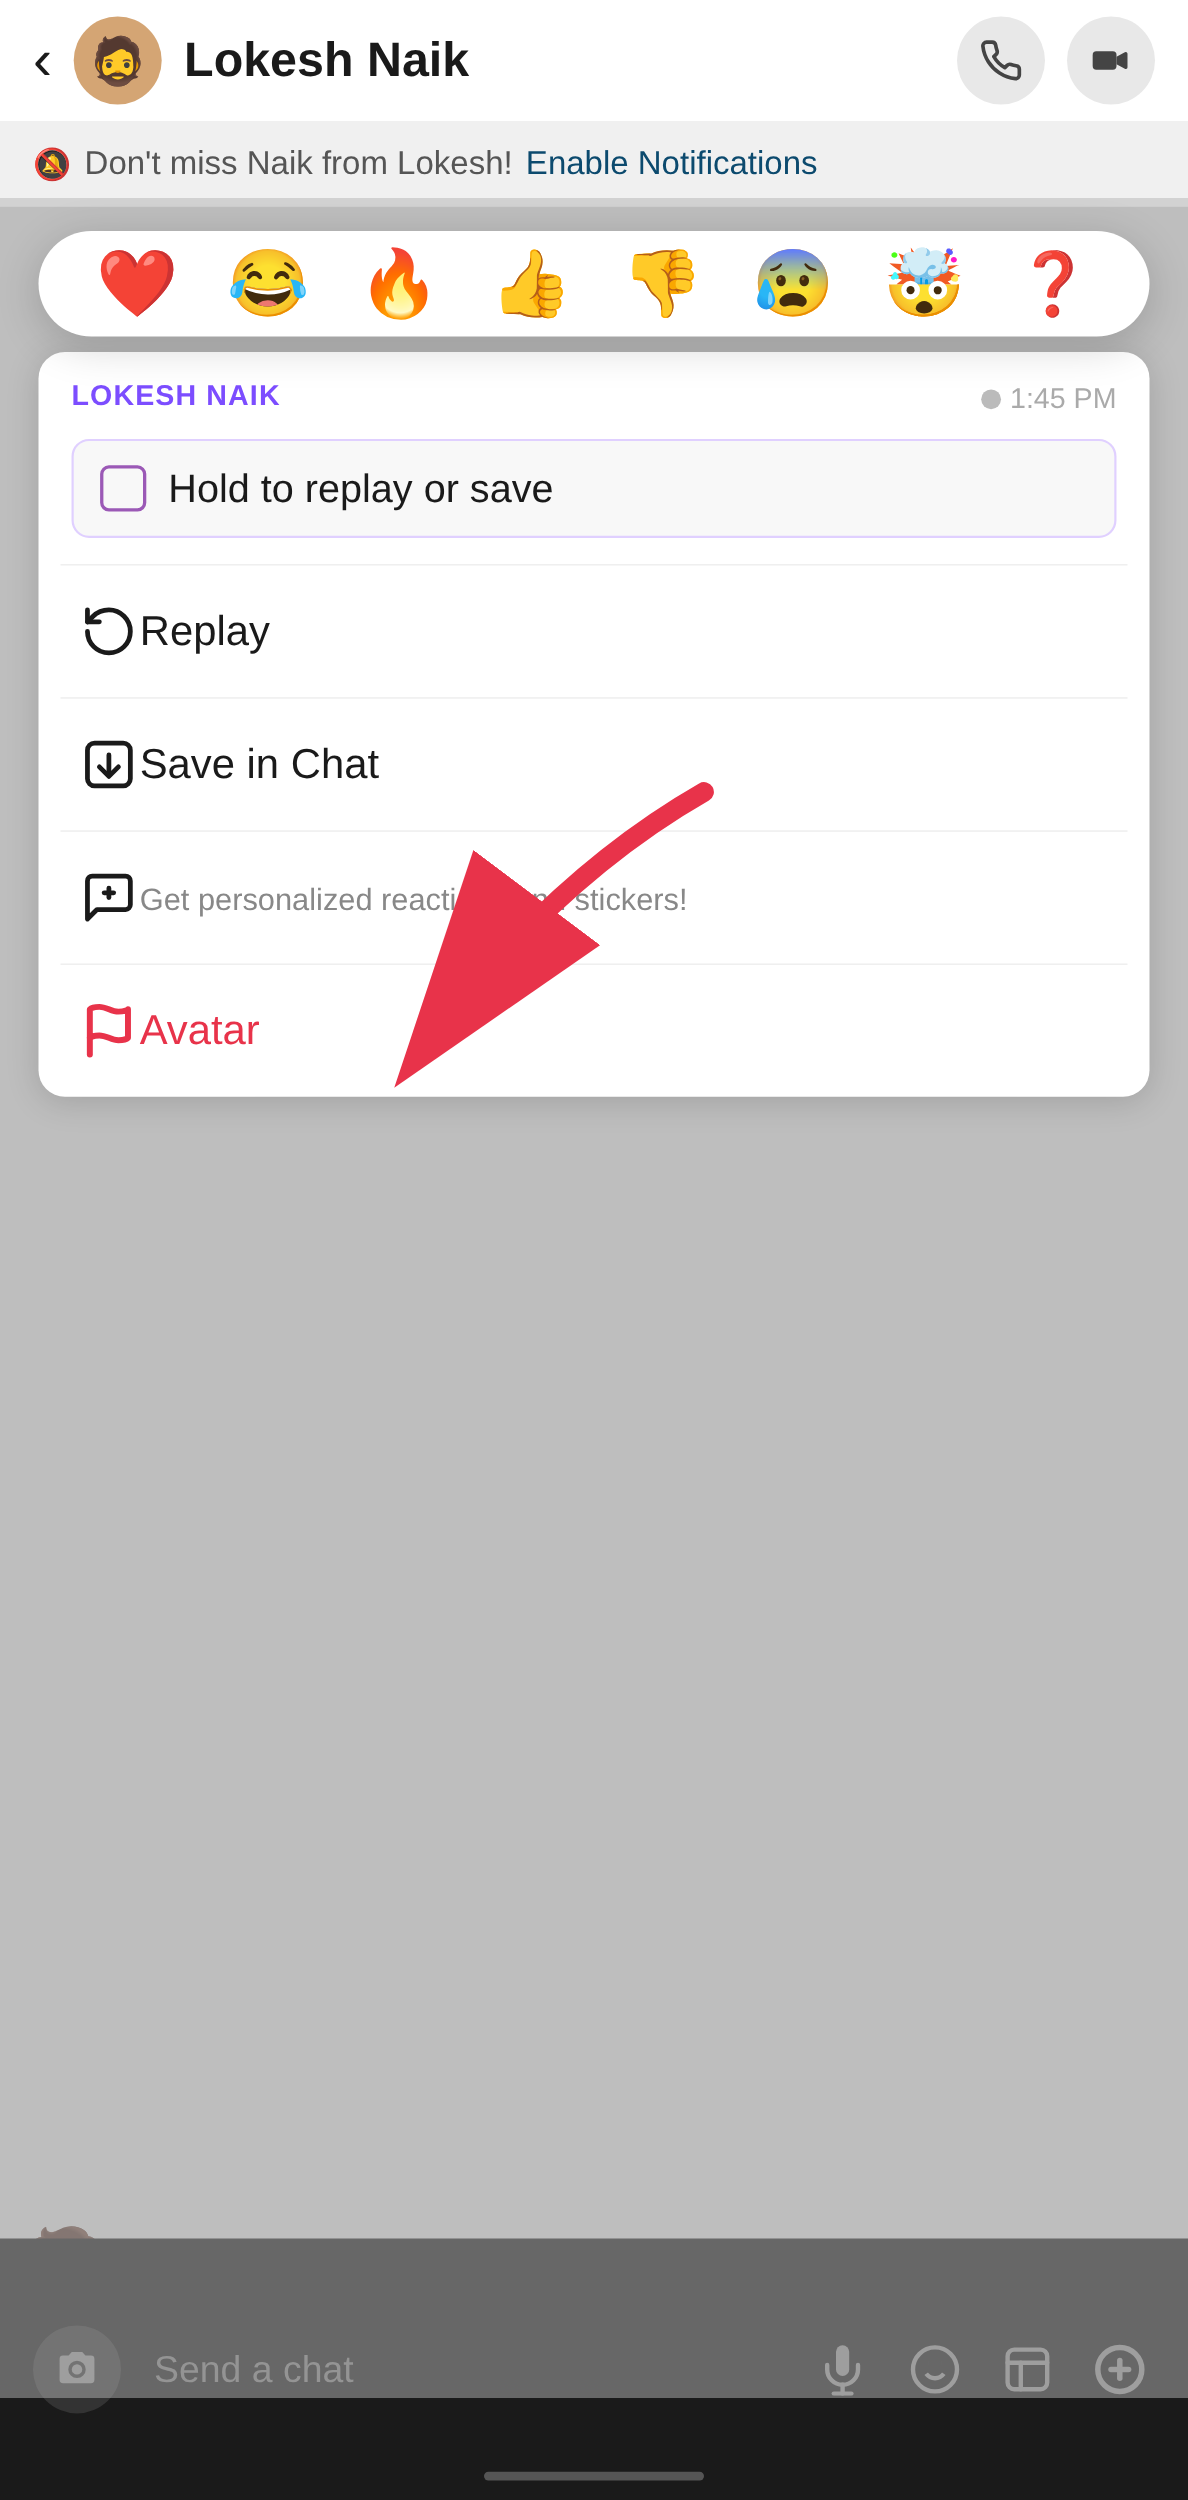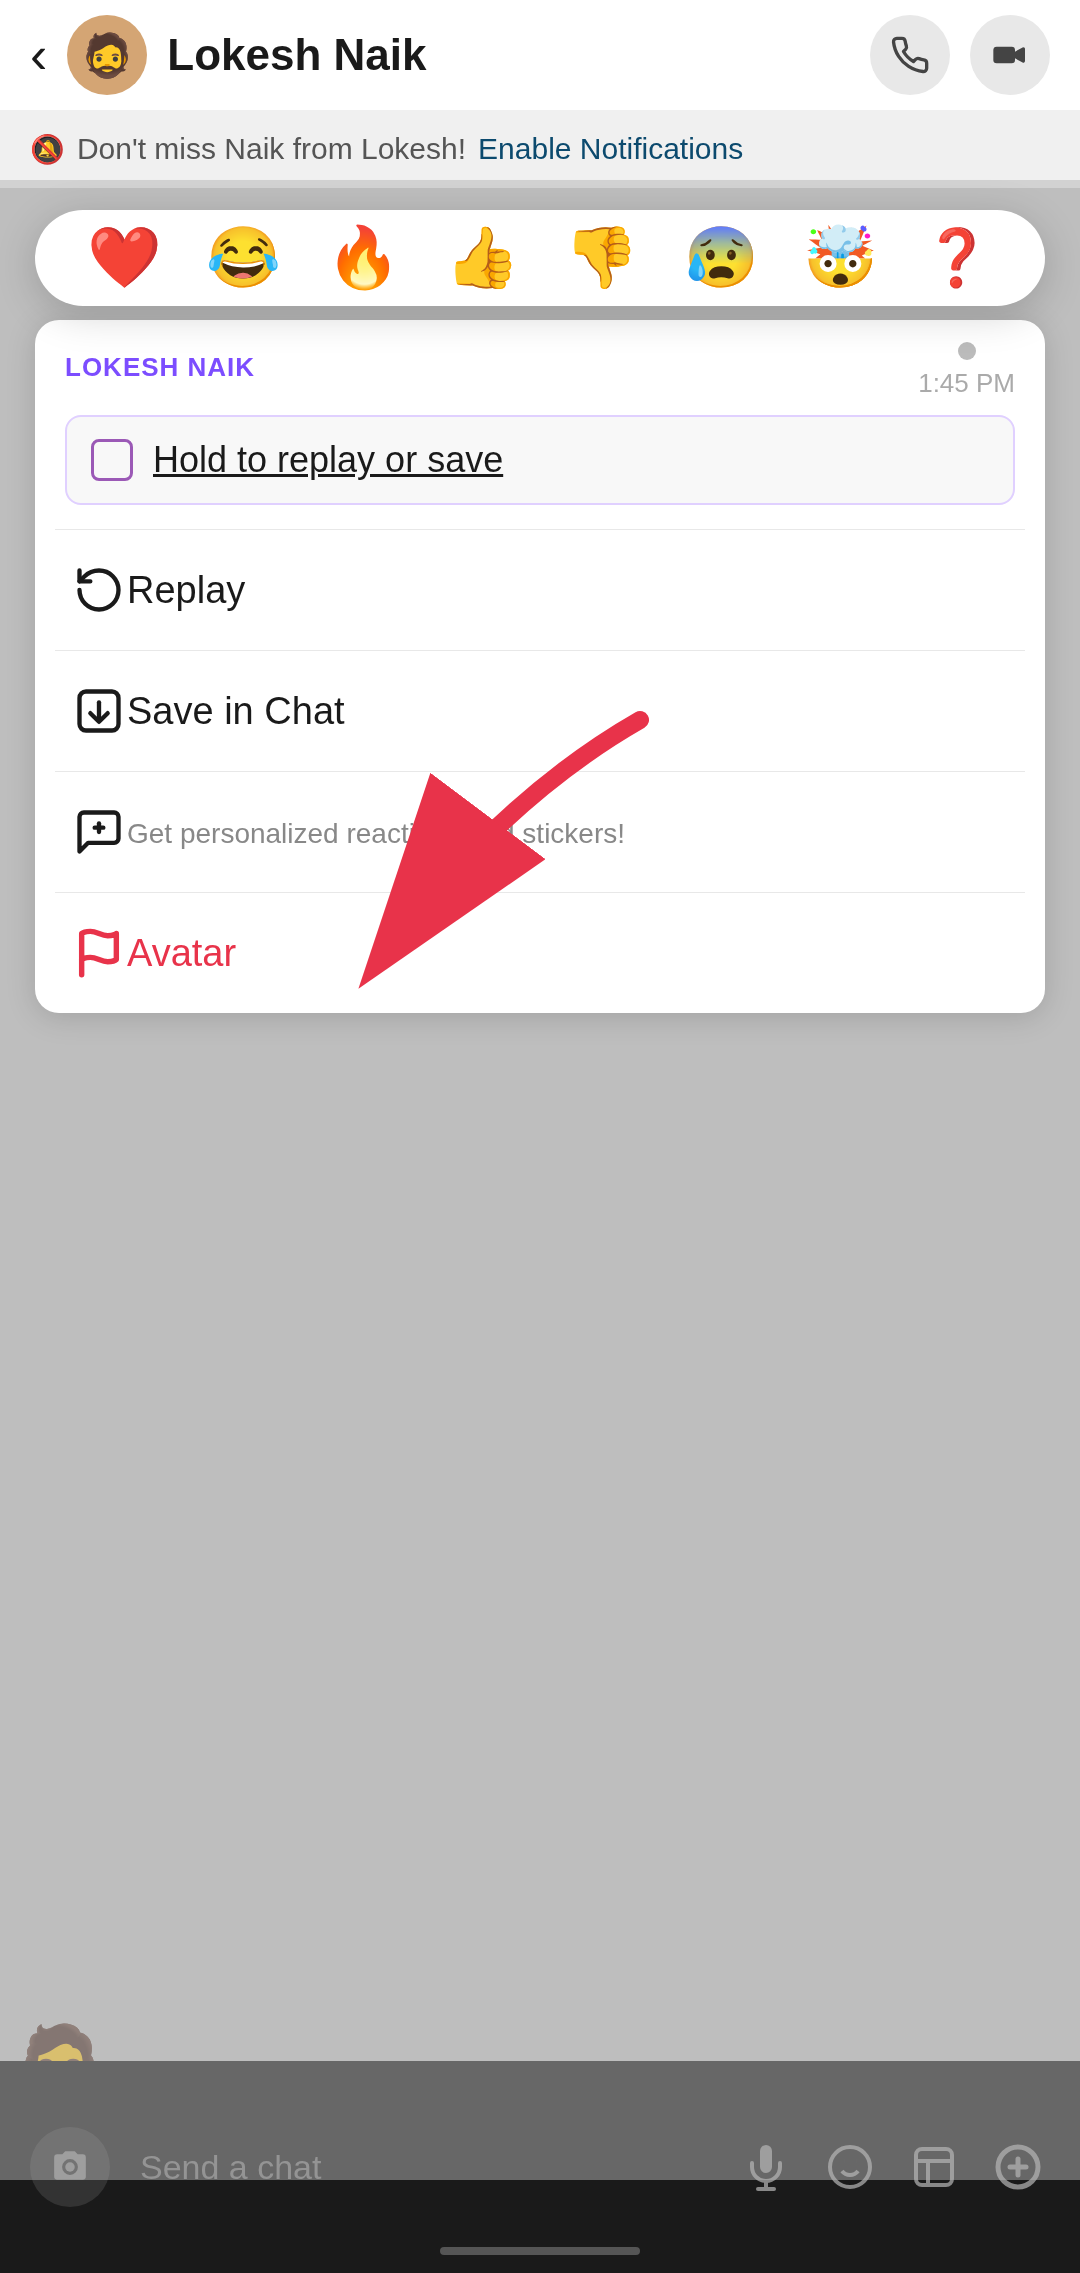--- a/index.html
+++ b/index.html
@@ -143,21 +143,20 @@
       margin-bottom: 8px;
     }
     .message-time {
       float: right;
       font-size: 26px;
       color: #aaa;
       display: flex;
       align-items: center;
       gap: 8px;
       margin-top: -2px;
-      flex-direction: column;
     }
     .time-dot {
       width: 18px;
       height: 18px;
       background: #bbb;
       border-radius: 50%;
       display: inline-block;
     }
     .message-bubble {
       display: flex;
@@ -173,21 +172,20 @@
       width: 42px;
       height: 42px;
       border: 3px solid #9b59b6;
       border-radius: 8px;
       flex-shrink: 0;
     }
     .message-text {
       font-size: 36px;
       color: #1a1a1a;
       font-weight: 400;
-      text-decoration: underline;
     }
 
     
     .menu-divider {
       height: 1px;
       background: #e8e8e8;
       margin: 0 20px;
     }
 
     
@@ -227,21 +225,21 @@
       top: 700px;
       left: 300px;
       z-index: 60;
       pointer-events: none;
     }
 
     
     .bottom-bar {
       position: absolute;
       bottom: 0; left: 0; right: 0;
-      height: 212px;
+      height: 238px;
       background: #1a1a1a;
       display: flex;
       align-items: center;
       padding: 0 30px;
       gap: 20px;
       z-index: 10;
     }
     .bottom-camera {
       width: 80px;
       height: 80px;

